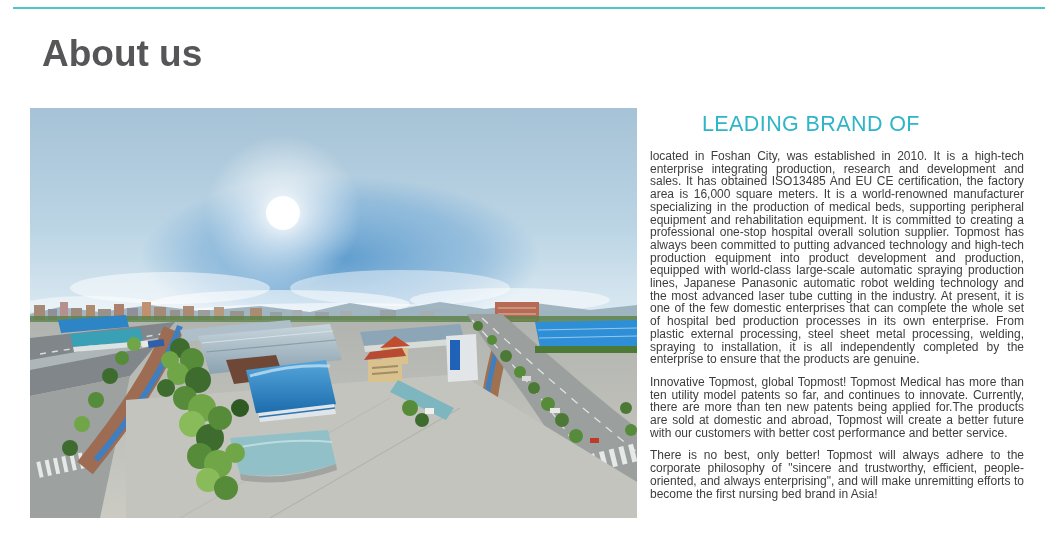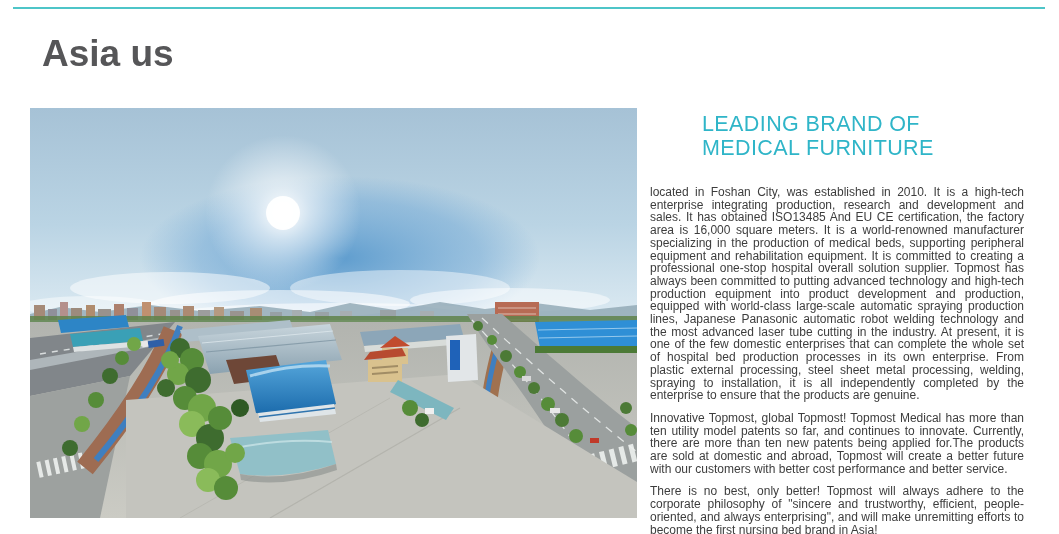--- a/index.html
+++ b/index.html
@@ -4,33 +4,33 @@
 <style>
   html,body{margin:0;padding:0;background:#ffffff;}
   body{width:1059px;height:534px;overflow:hidden;font-family:"Liberation Sans",sans-serif;}
   .page{position:relative;width:1059px;height:534px;background:#fff;}
   .top-rule{position:absolute;left:13px;top:7px;width:1032px;height:2px;background:var(--accent,#4ec5c8);}
   .page-title{position:absolute;left:42px;top:34px;margin:0;font-size:37px;line-height:40px;
     font-weight:bold;color:var(--title-color,#565658);letter-spacing:0px;}
   .photo{position:absolute;left:30px;top:108px;width:607px;height:410px;overflow:hidden;background:#b9cdd9;}
   .photo svg{display:block;}
   .text-col{position:absolute;left:650px;top:108px;width:374px;}
-  .headline{margin:4px 0 26px 52px;font-size:21.5px;line-height:24px;font-weight:400;
+  .headline{margin:4px 0 14px 52px;font-size:21.5px;line-height:24px;font-weight:400;
     color:var(--headline,#2fb5c8);letter-spacing:0.4px;}
   .text-col p{margin:0 0 10px 0;font-size:12px;line-height:12.7px;color:var(--body-color,#3d3d3d);
     text-align:justify;}
 </style>
 </head>
 <body>
 
 <div class="page">
 
   <div class="top-rule"></div>
 
-  <h1 class="page-title">Asia us</h1>
+  <h1 class="page-title">About us</h1>
 
   <div class="photo">
     <svg viewBox="0 0 607 410" width="607" height="410" preserveAspectRatio="none" aria-hidden="true">
       <defs>
         <linearGradient id="sky" x1="0" y1="0" x2="0" y2="1">
           <stop offset="0" stop-color="#a6c2d6"></stop>
           <stop offset="0.55" stop-color="#bad4e4"></stop>
           <stop offset="1" stop-color="#dceaf2"></stop>
         </linearGradient>
         <radialGradient id="bluepatch">
@@ -224,20 +224,19 @@
         <rect x="492" y="268" width="9" height="5" fill="#d8d8d8"></rect>
         <rect x="560" y="330" width="9" height="5" fill="#c03a2a"></rect>
         <rect x="395" y="300" width="9" height="6" fill="#efefef"></rect>
       </g>
     </svg>
   </div>
 
   <div class="text-col">
     <h2 class="headline">
       <span>LEADING BRAND OF</span><br>
-      <span>MEDICAL FURNITURE</span>
     </h2>
     <p>located in Foshan City, was established in 2010.  It is a high-tech enterprise integrating production, research and development and sales. It has obtained ISO13485 And EU CE certification, the  factory area is 16,000 square meters. It is a world-renowned manufacturer specializing in the production of medical beds, supporting peripheral equipment and rehabilitation equipment. It is committed to creating a professional one-stop hospital overall solution supplier. Topmost has always been committed to putting advanced technology and high-tech production equipment into product development and production, equipped with world-class large-scale automatic spraying production lines, Japanese Panasonic automatic robot welding technology and the most advanced laser tube cutting in the industry. At present, it is one of the few domestic enterprises that can complete the whole set of hospital bed production processes in its own enterprise. From plastic external processing, steel sheet metal processing, welding, spraying to installation, it is all independently completed by the enterprise to ensure that the products are genuine.</p>
     <p>Innovative Topmost, global Topmost! Topmost Medical has more than ten utility model patents so far, and continues to innovate. Currently, there are more than ten new patents being applied for.The products are sold at domestic  and abroad, Topmost will create a better future with our customers with better cost performance and better service.</p>
     <p>There is no best, only better! Topmost will always adhere to the corporate philosophy of "sincere and trustworthy, efficient, people-oriented, and always enterprising", and will make unremitting efforts to become the first nursing bed brand in Asia!</p>
   </div>
 
 </div>
 
 </body></html>

